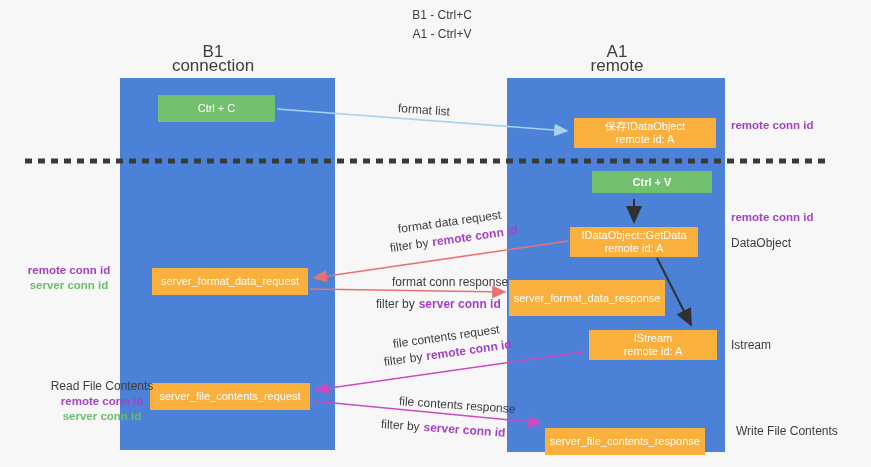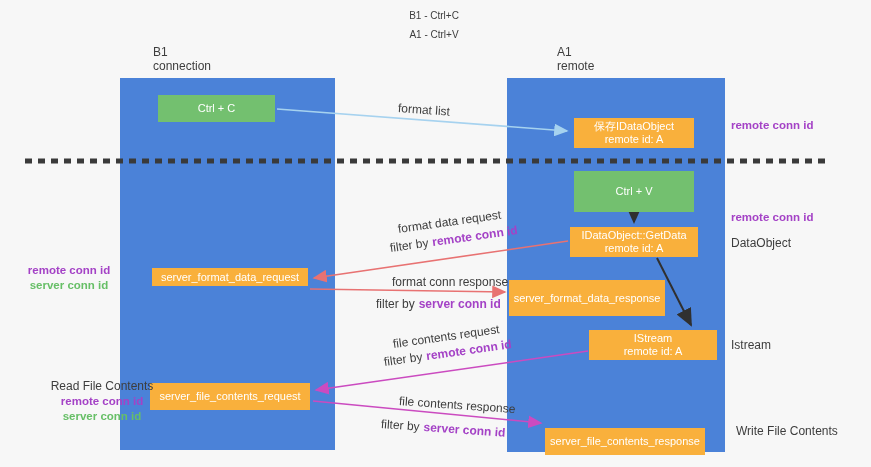--- a/index.html
+++ b/index.html
@@ -9,28 +9,28 @@
   }
   #canvas{
     position:relative;
     width:871px;height:467px;
     background:var(--background,#f7f7f7);
     overflow:hidden;
   }
   .abs{position:absolute;}
   
   .diagram-title{
-    left:334px;top:6px;width:200px;
-    text-align:center;font-size:10px;line-height:19px;
+    left:342px;top:6px;width:200px;
+    text-align:center;font-size:12px;line-height:19px;
     color:var(--text-dark,#3d3d3d);
   }
   
   .lane-header{
-    width:120px;top:45px;
-    font-size:12px;line-height:14px;color:var(--text-dark,#3d3d3d);
+    width:120px;top:45px;text-align:center;
+    font-size:17px;line-height:14px;color:var(--text-dark,#3d3d3d);
   }
   
   .lane{background:var(--lane-blue,#4b82d8);}
   
   .node{
     display:flex;flex-direction:column;align-items:center;justify-content:center;
     color:#fff;font-size:11px;line-height:13px;text-align:center;white-space:nowrap;
   }
   .node.green{background:var(--action-green,#73c06f);}
   .node.orange{background:var(--message-orange,#f9b03c);}
@@ -94,35 +94,35 @@
     <line x1="568" y1="241" x2="314" y2="278" stroke="#e87272" stroke-width="1.6" marker-end="url(#mk-red)"></line>
     <line x1="310" y1="289" x2="505" y2="292" stroke="#e87272" stroke-width="1.6" marker-end="url(#mk-red)"></line>
     <line x1="588" y1="351" x2="316" y2="390" stroke="#cb4bc0" stroke-width="1.6" marker-end="url(#mk-magenta)"></line>
     <line x1="313" y1="401" x2="541" y2="423" stroke="#cb4bc0" stroke-width="1.6" marker-end="url(#mk-magenta)"></line>
   </svg>
 
   <div class="abs node green" style="left:158px;top:95px;width:117px;height:27px;">
     <span>Ctrl + C</span>
   </div>
 
-  <div class="abs node orange" style="left:574px;top:118px;width:120px;height:30px;">
+  <div class="abs node orange" style="left:574px;top:118px;width:142px;height:30px;">
     <span>保存IDataObject</span>
     <span>remote id: A</span>
   </div>
 
-  <div class="abs node green" style="left:574px;top:171px;width:120px;height:41px;">
+  <div class="abs node green" style="left:592px;top:171px;width:120px;height:22px;font-weight:bold;">
     <span>Ctrl + V</span>
   </div>
 
   <div class="abs node orange" style="left:570px;top:227px;width:128px;height:30px;">
     <span>IDataObject::GetData</span>
     <span>remote id: A</span>
   </div>
 
-  <div class="abs node orange" style="left:152px;top:268px;width:156px;height:18px;">
+  <div class="abs node orange" style="left:152px;top:268px;width:156px;height:27px;">
     <span>server_format_data_request</span>
   </div>
 
   <div class="abs node orange" style="left:509px;top:280px;width:156px;height:36px;">
     <span>server_format_data_response</span>
   </div>
 
   <div class="abs node orange" style="left:589px;top:330px;width:128px;height:30px;">
     <span>IStream</span>
     <span>remote id: A</span>

